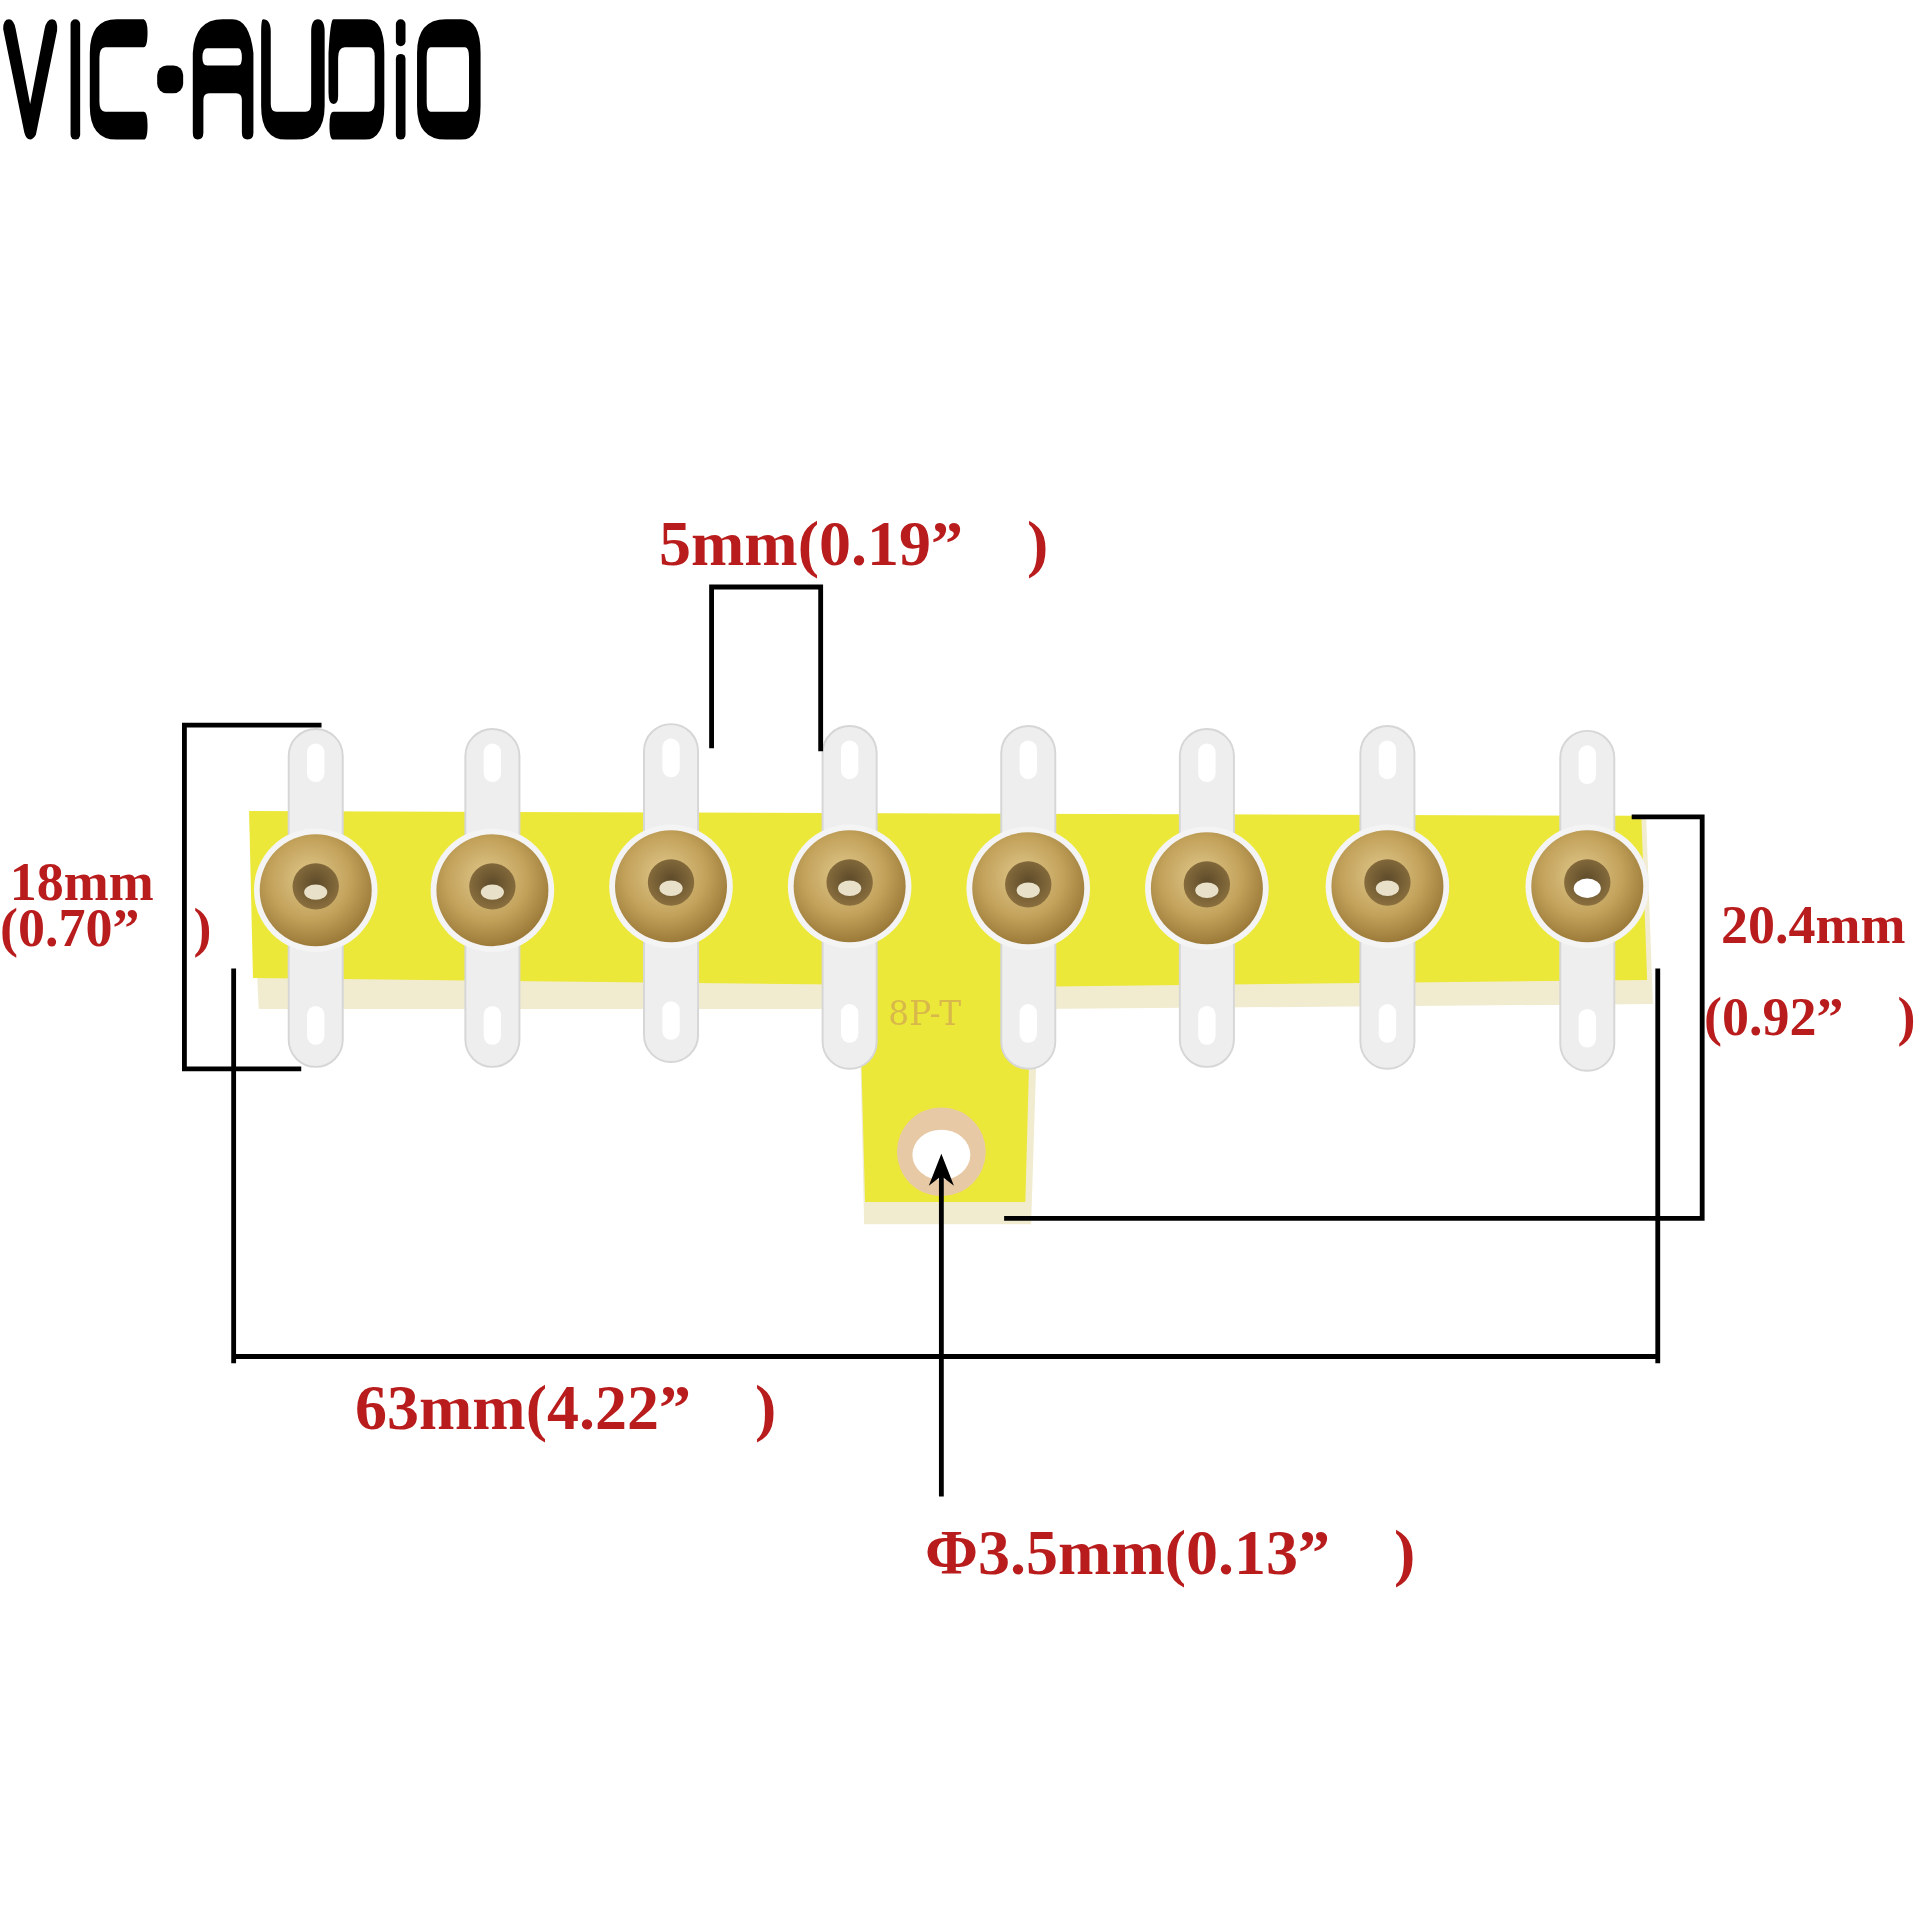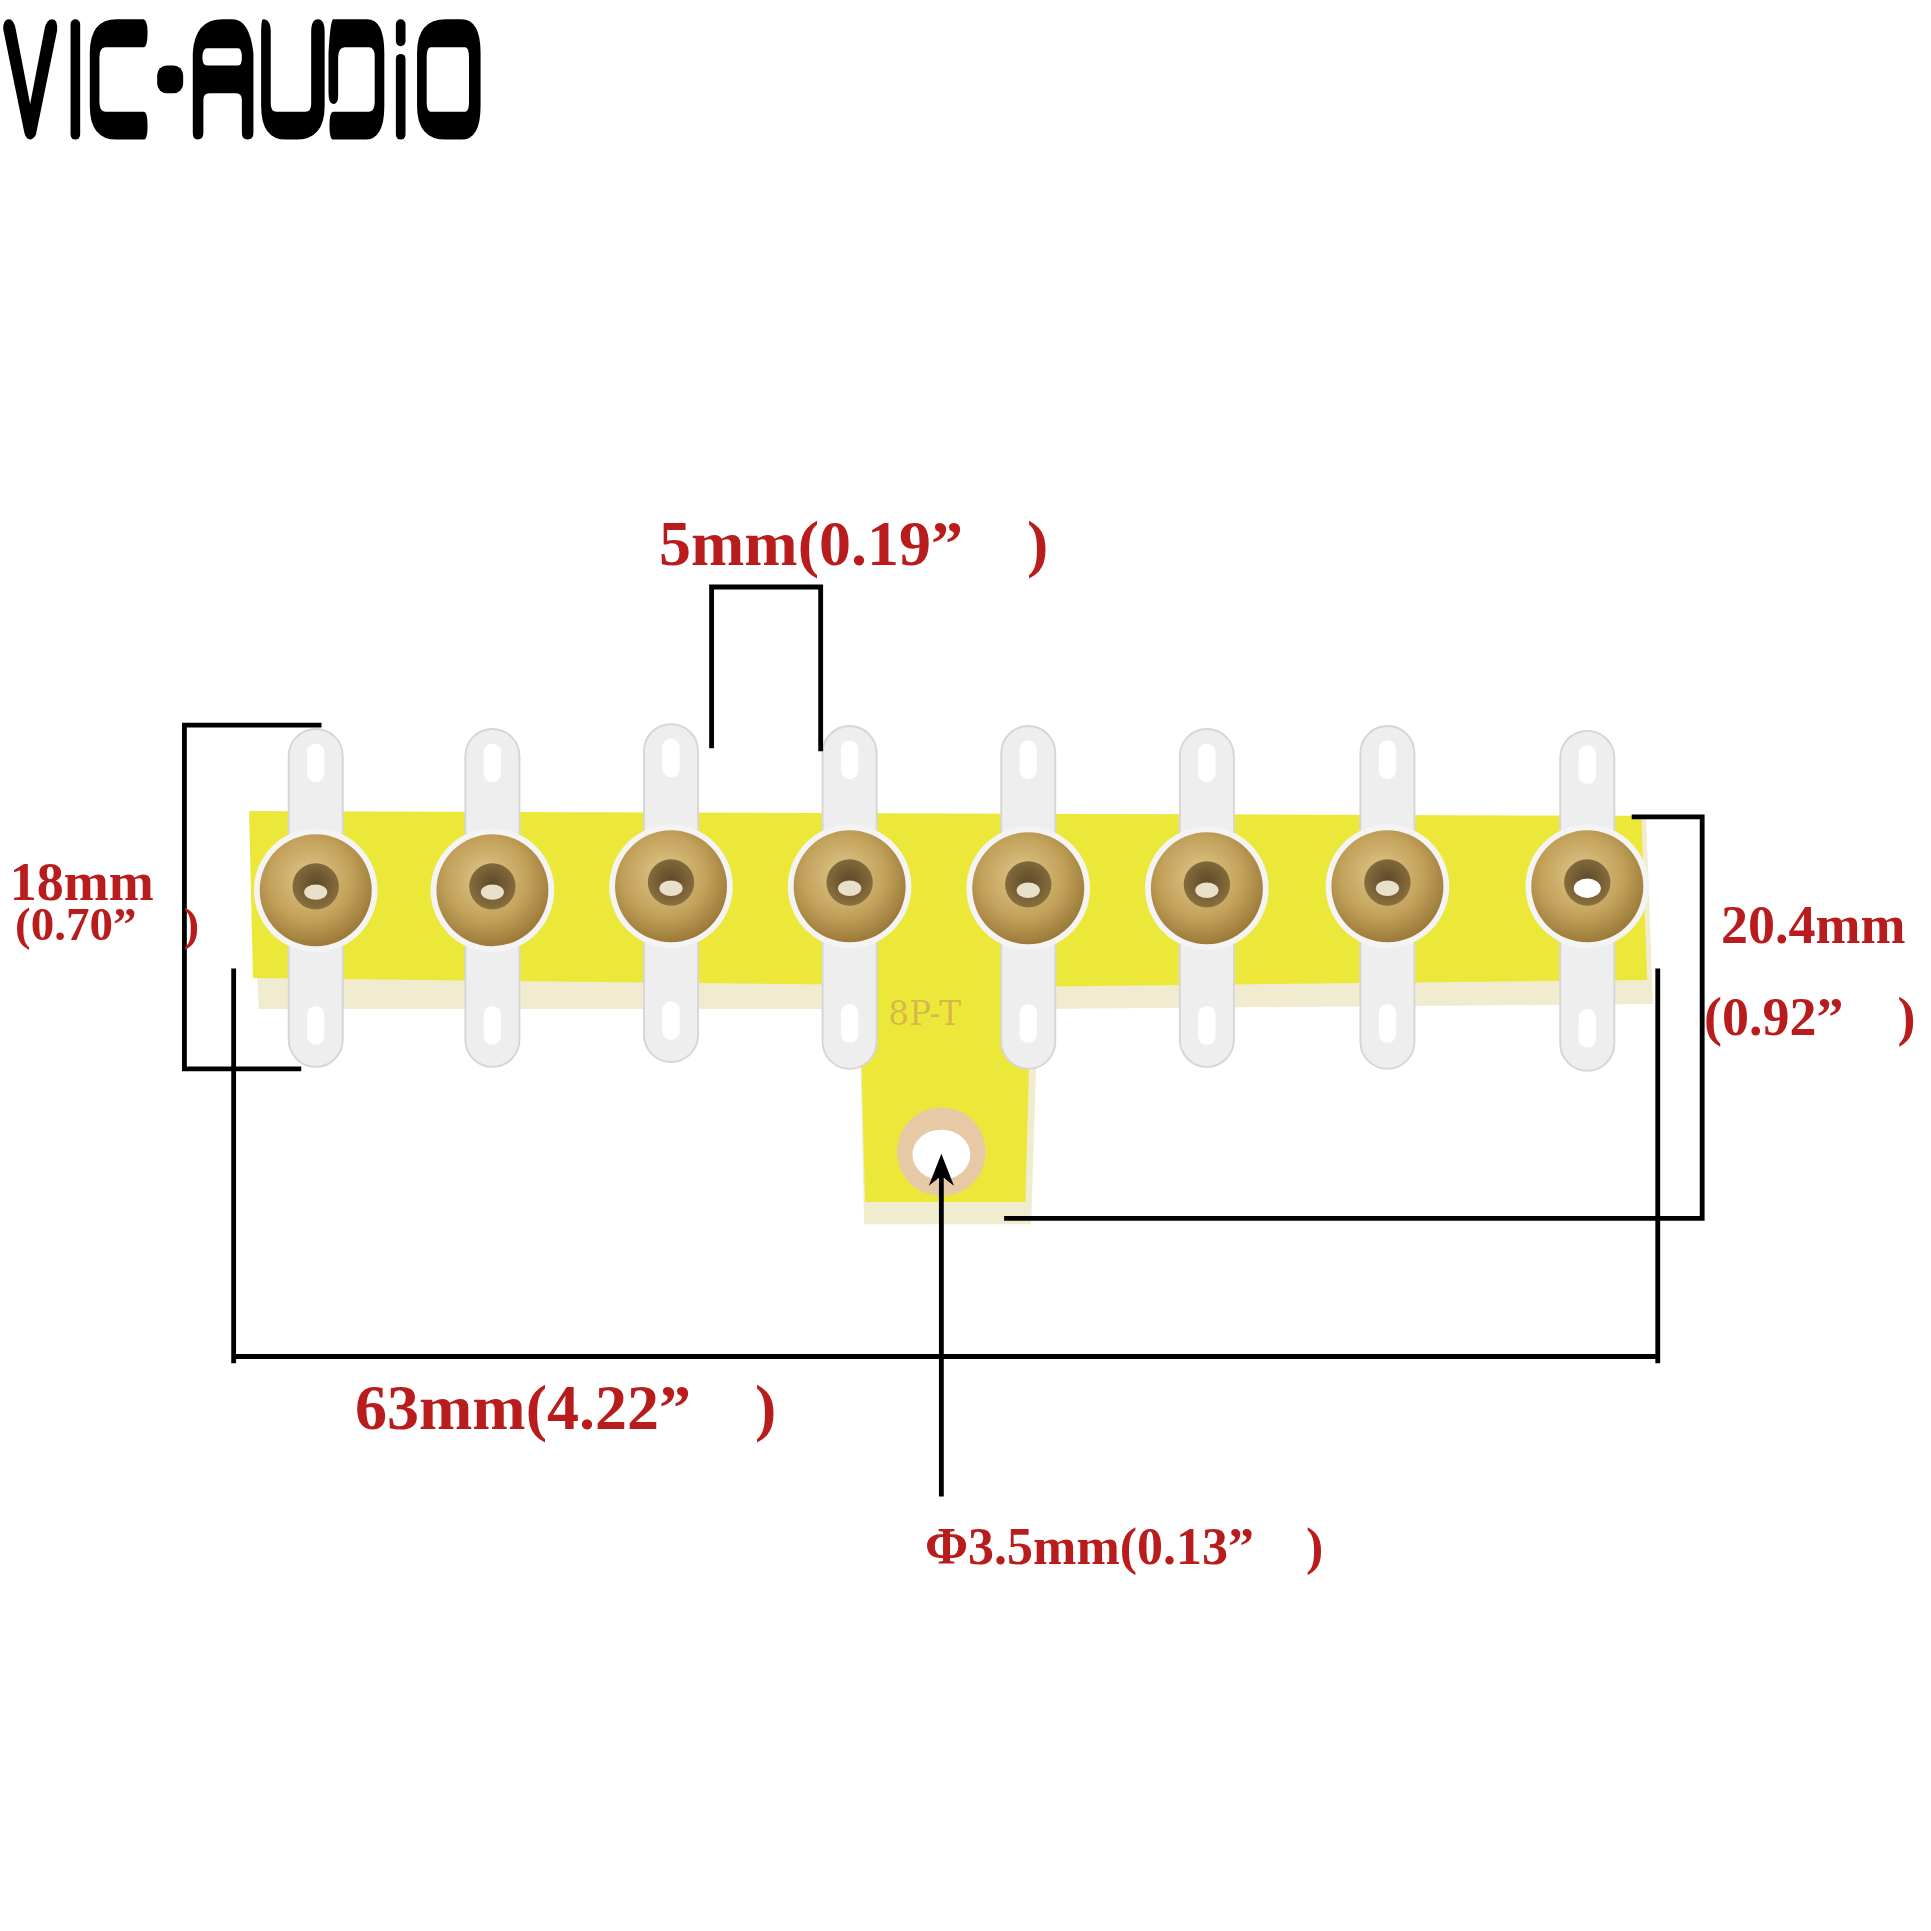--- a/index.html
+++ b/index.html
@@ -151,21 +151,21 @@
     <line x1="242" y1="1405" x2="1717" y2="1405"></line>
 
     <line x1="975" y1="1215" x2="975" y2="1550"></line>
   </g>
   <path d="M975,1195 L962,1228 L975,1218 L988,1228 Z" fill="#000"></path>
 </svg>
 
 <div class="dim-label" style="left:659px; top:512px; font-size:64px;">5mm(0.19”　)</div>
 
 <div class="dim-label" style="left:9.7px; top:807px; font-size:54px;margin-top:48px;">18mm</div>
-<div class="dim-label" style="left:15px; top:901px; font-size:47px;">(0.70”　)</div>
+<div class="dim-label" style="left:0; top:901px; font-size:54px;">(0.70”　)</div>
 
 <div class="dim-label" style="left:1704px; top:898px; font-size:54px;padding-left:17px;">20.4mm</div>
 <div class="dim-label" style="left:1704px; top:990px; font-size:54px;">(0.92”　)</div>
 
 <div class="dim-label" style="left:355px; top:1376px; font-size:64px;">63mm(4.22”　)</div>
 
-<div class="dim-label" style="left:925px; top:1521px; font-size:52px;">Φ3.5mm(0.13”　)</div>
+<div class="dim-label" style="left:925px; top:1521px; font-size:64px;">Φ3.5mm(0.13”　)</div>
 
 
 </body></html>

